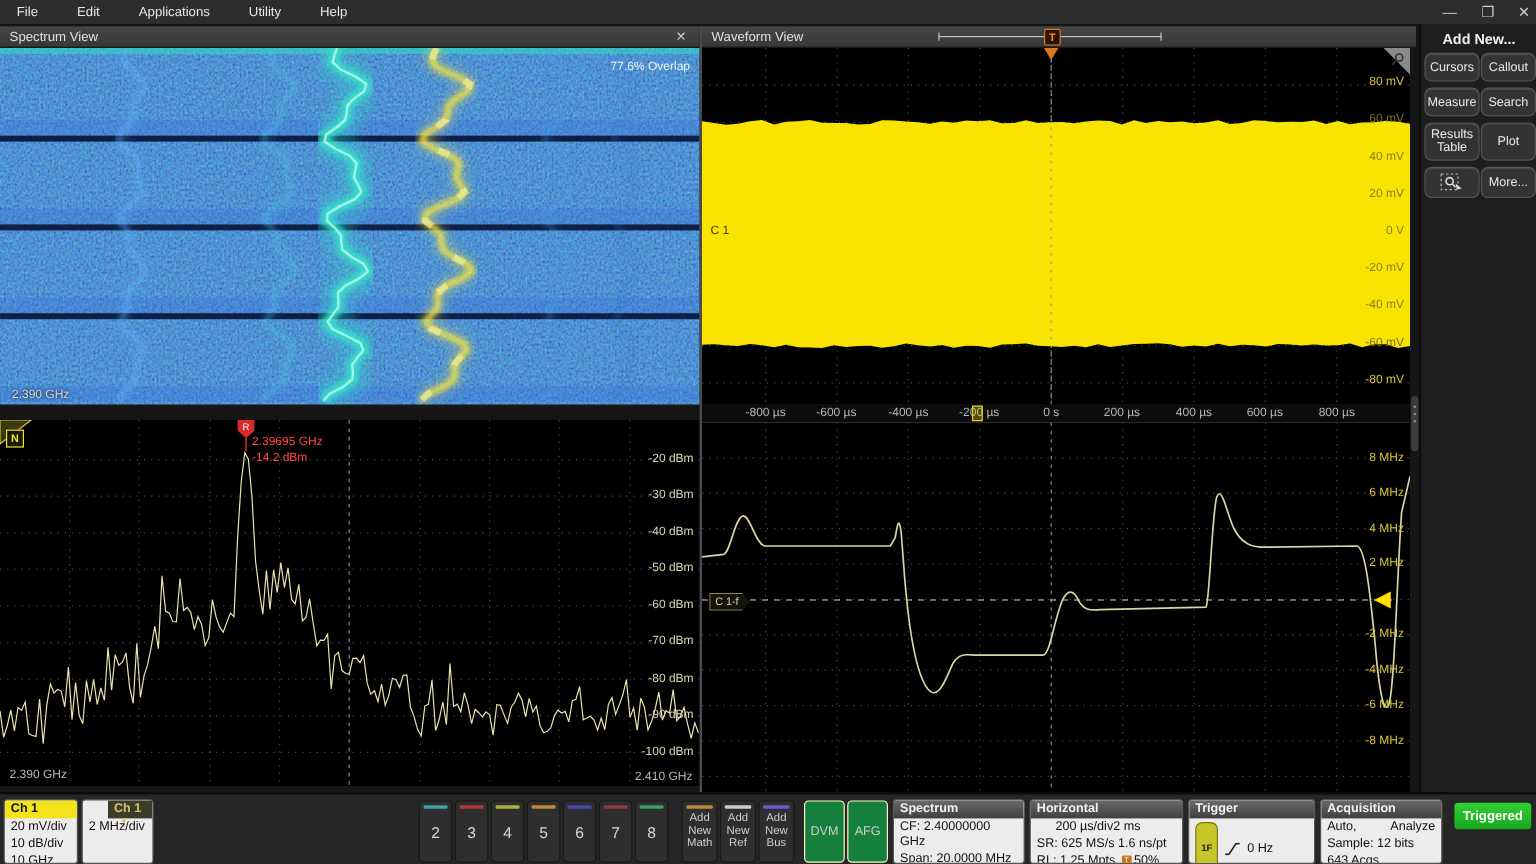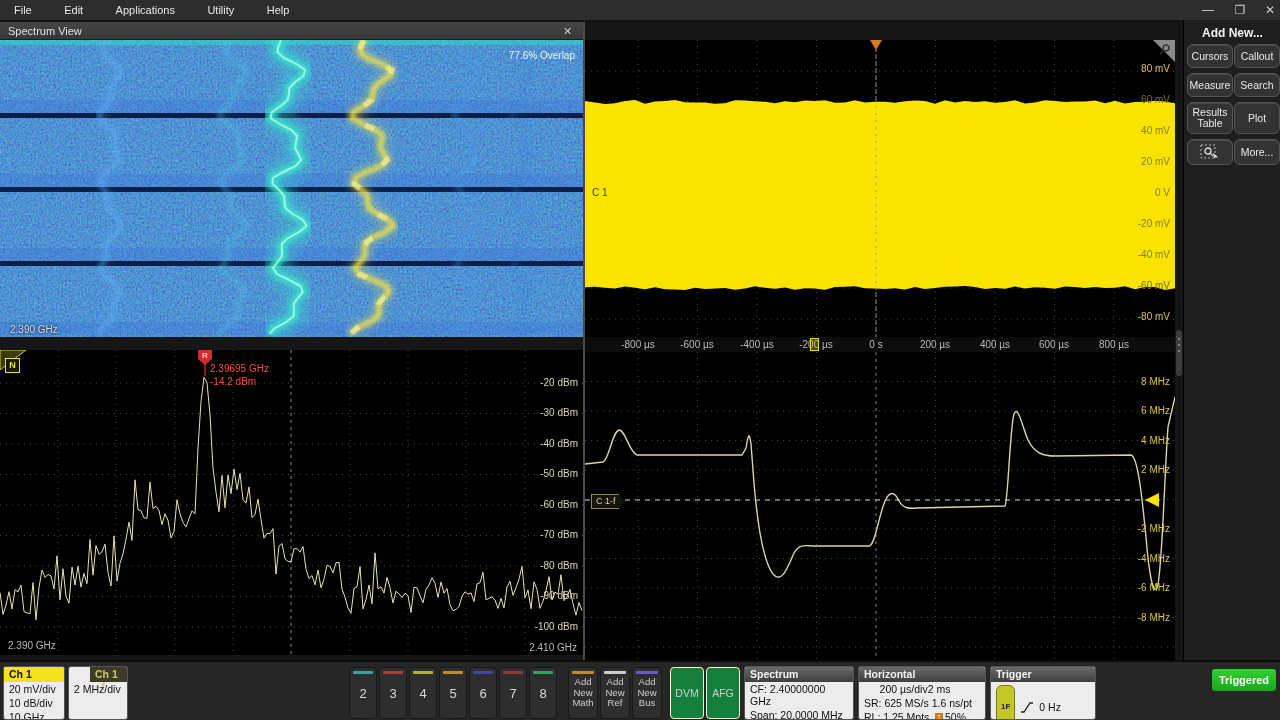--- a/index.html
+++ b/index.html
@@ -149,20 +149,27 @@
   <div class="axlab tan" style="right:702px;top:438px;">-40 dBm</div>
   <div class="axlab tan" style="right:702px;top:468px;">-50 dBm</div>
   <div class="axlab tan" style="right:702px;top:499px;">-60 dBm</div>
   <div class="axlab tan" style="right:702px;top:529px;">-70 dBm</div>
   <div class="axlab tan" style="right:702px;top:560px;">-80 dBm</div>
   <div class="axlab tan" style="right:702px;top:590px;">-90 dBm</div>
   <div class="axlab tan" style="right:702px;top:621px;">-100 dBm</div>
 
   <div class="abs" style="left:583px;top:22px;width:2px;height:638px;background:#4a4a4a;"></div>
 
+  <div class="abs ptitle" style="left:585px;top:22px;width:595px;">
+    <span>Waveform View</span>
+    <div class="abs" style="left:197px;top:8px;width:186px;height:1px;background:#c0c0c0;"></div>
+    <div class="abs" style="left:197px;top:5px;width:1px;height:7px;background:#c0c0c0;"></div>
+    <div class="abs" style="left:382px;top:5px;width:1px;height:7px;background:#c0c0c0;"></div>
+    <div class="tbox" style="left:285px;top:2px;">T</div>
+  </div>
 
   <div class="abs plot" style="left:585px;top:40px;width:590px;height:297px;">
     <svg id="waveplot" width="590" height="297" viewBox="0 0 590 297">
       <polygon points="285,0 297,0 291,10" fill="#e07818"></polygon>
       <polygon points="568,0 590,0 590,22" fill="#8a8a8a"></polygon>
       <circle cx="581" cy="8" r="3" fill="none" stroke="#333" stroke-width="1.4"></circle>
       <line x1="578" y1="11" x2="575" y2="14" stroke="#333" stroke-width="1.6"></line>
     <line x1="0" y1="31" x2="590" y2="31" stroke="#4a4a4a" stroke-width="1" stroke-dasharray="1 5"></line>
         <line x1="0" y1="62" x2="590" y2="62" stroke="#4a4a4a" stroke-width="1" stroke-dasharray="1 5"></line>
         <line x1="0" y1="93" x2="590" y2="93" stroke="#4a4a4a" stroke-width="1" stroke-dasharray="1 5"></line>
@@ -361,17 +368,26 @@
       <div class="badge-h">Trigger</div>
       <div class="badge-b" style="display:flex;align-items:center;gap:5px;padding-top:3px;">
         <span style="background:#c6c628;border:1px solid #7a7a14;border-radius:6px;font-size:8px;font-weight:bold;color:#222;padding:16px 4px;line-height:10px;">1F</span>
         <svg width="14" height="11" viewBox="0 0 14 11">
             <path d="M1,10 h3 l6,-9 h3" fill="none" stroke="#222" stroke-width="1.3"></path>
           </svg>
         <span>0 Hz</span>
       </div>
     </div>
 
+    <div class="badge" style="left:1100px;top:4px;width:100px;height:52px;">
+      <div class="badge-h">Acquisition</div>
+      <div class="badge-b" style="display:flex;justify-content:space-between;">
+          <span>Auto,</span>
+          <span>Analyze</span>
+        </div>
+      <div class="badge-b">Sample: 12 bits</div>
+      <div class="badge-b">643 Acqs</div>
+    </div>
 
     <div id="triggered" style="left:1212px;top:7px;width:64px;height:22px;">Triggered</div>
   </div>
 
 </div>
 
 </body></html>

